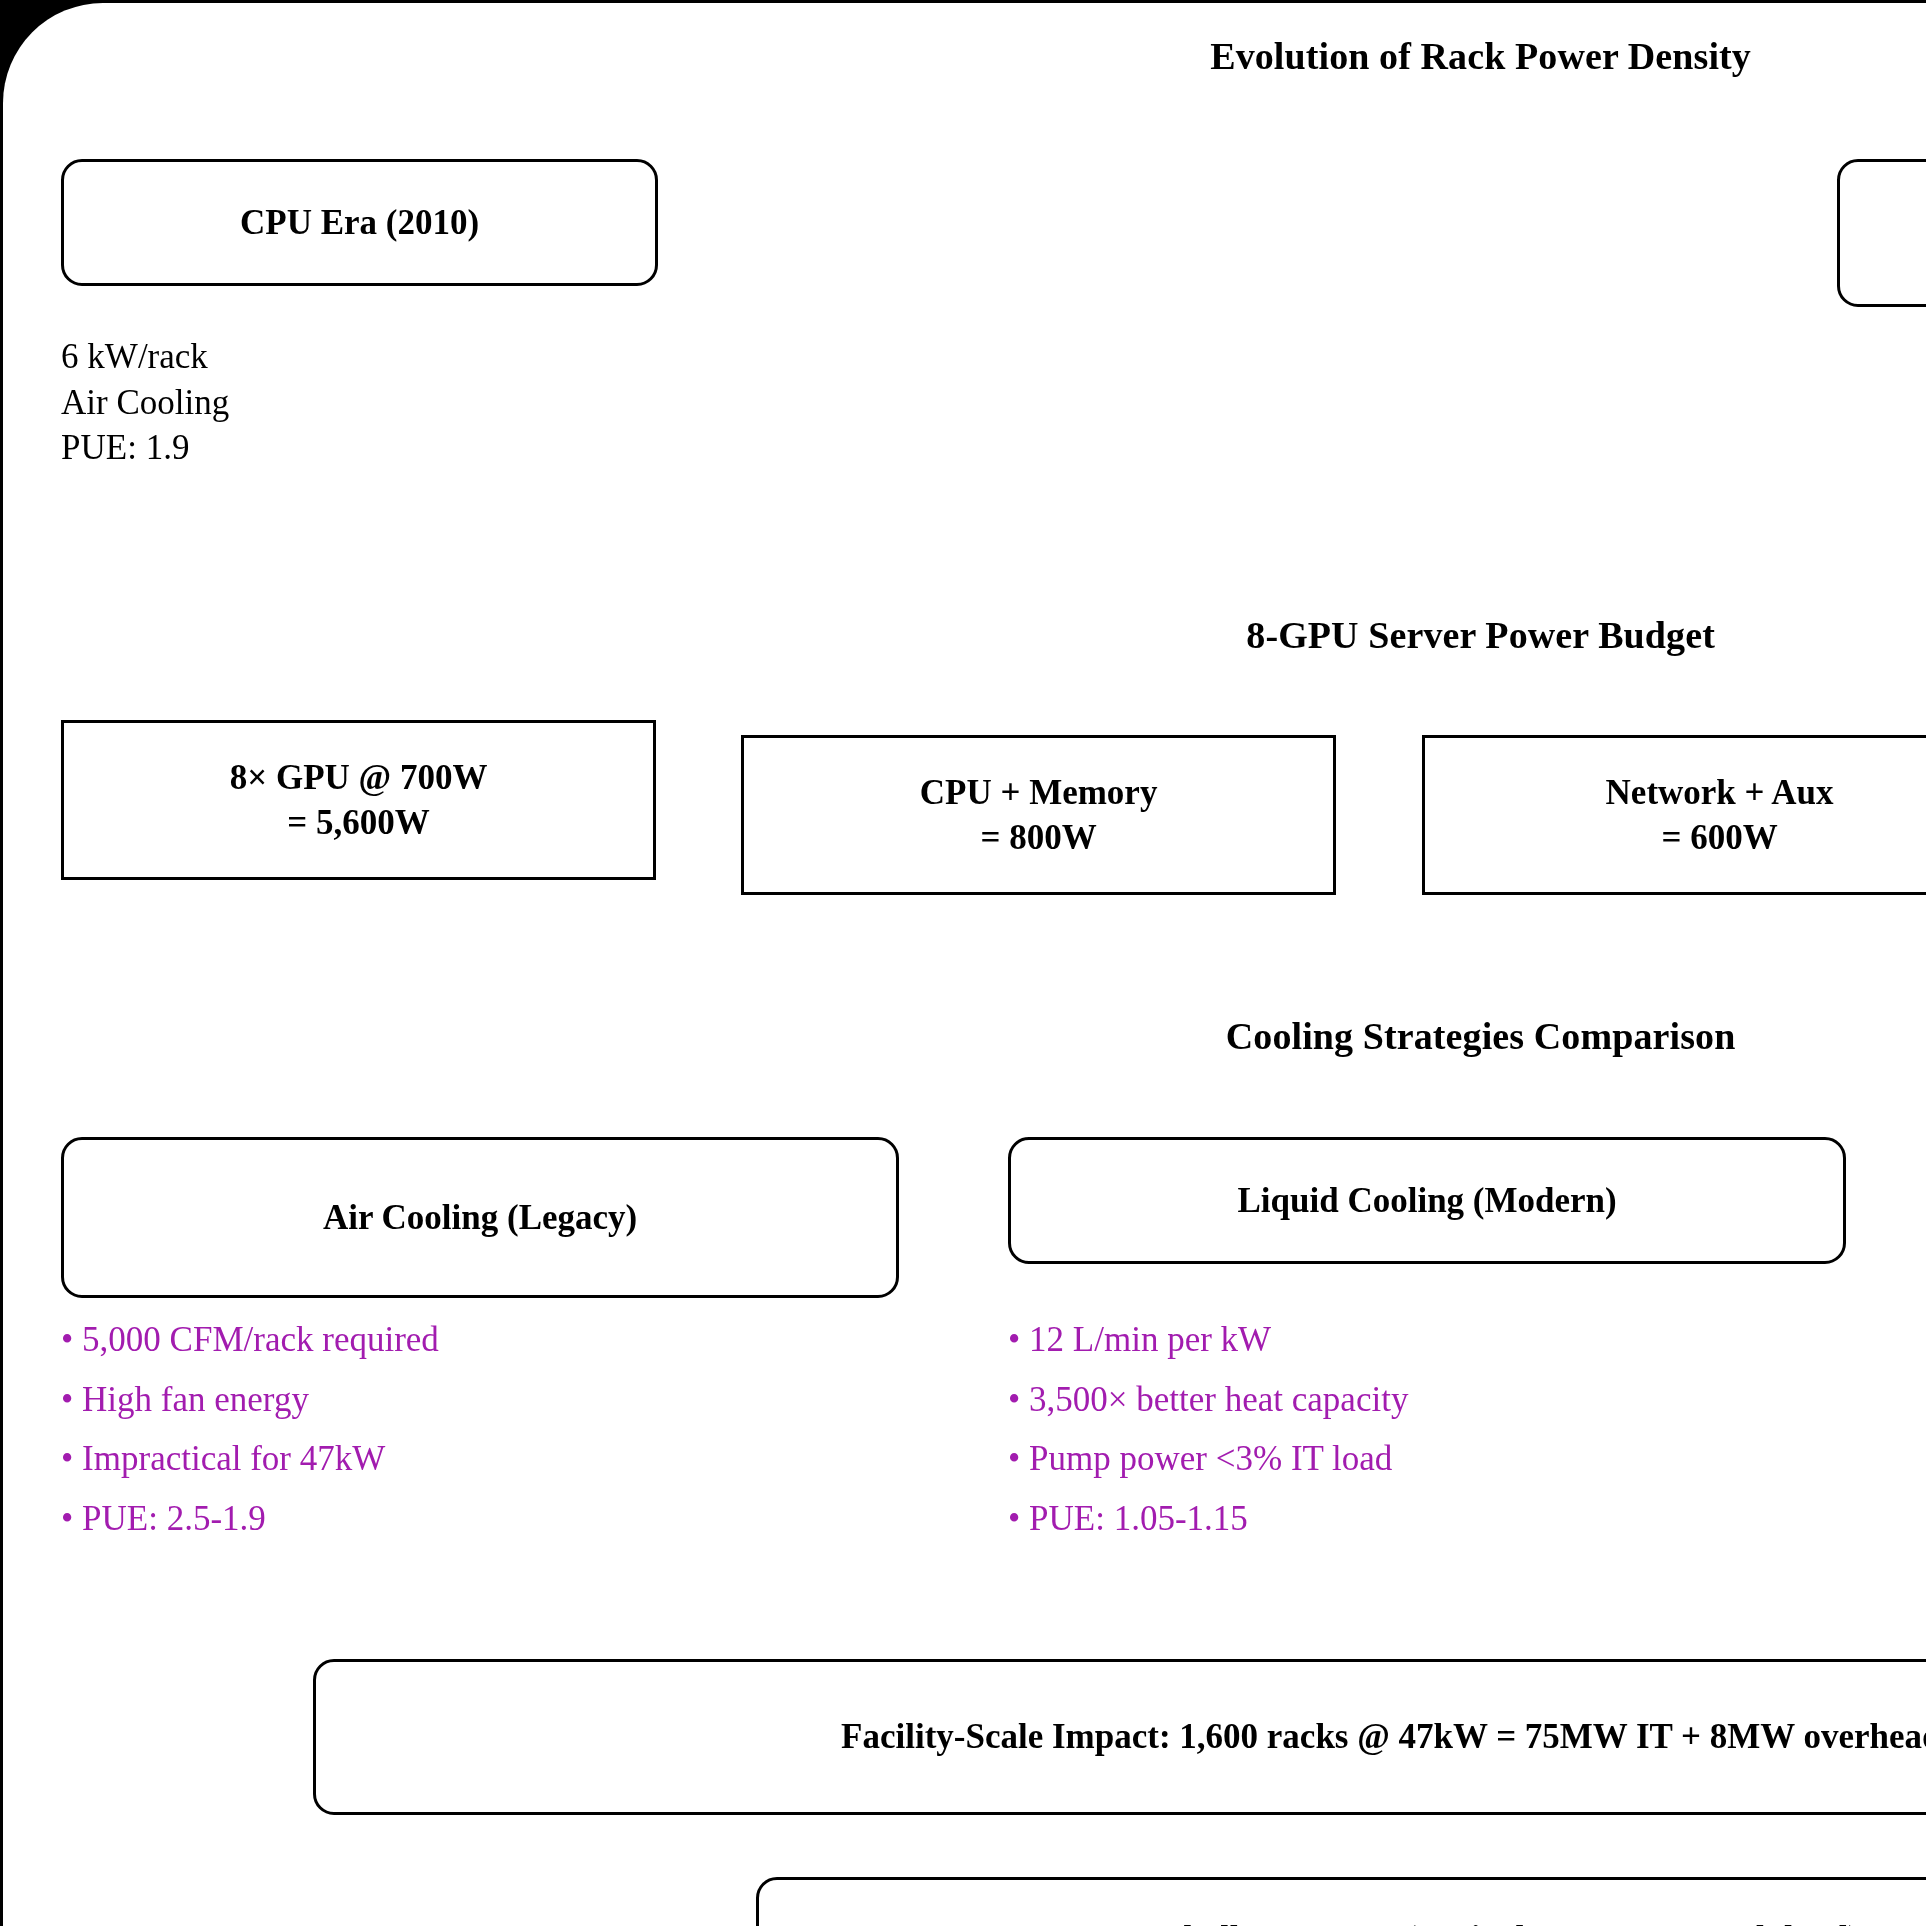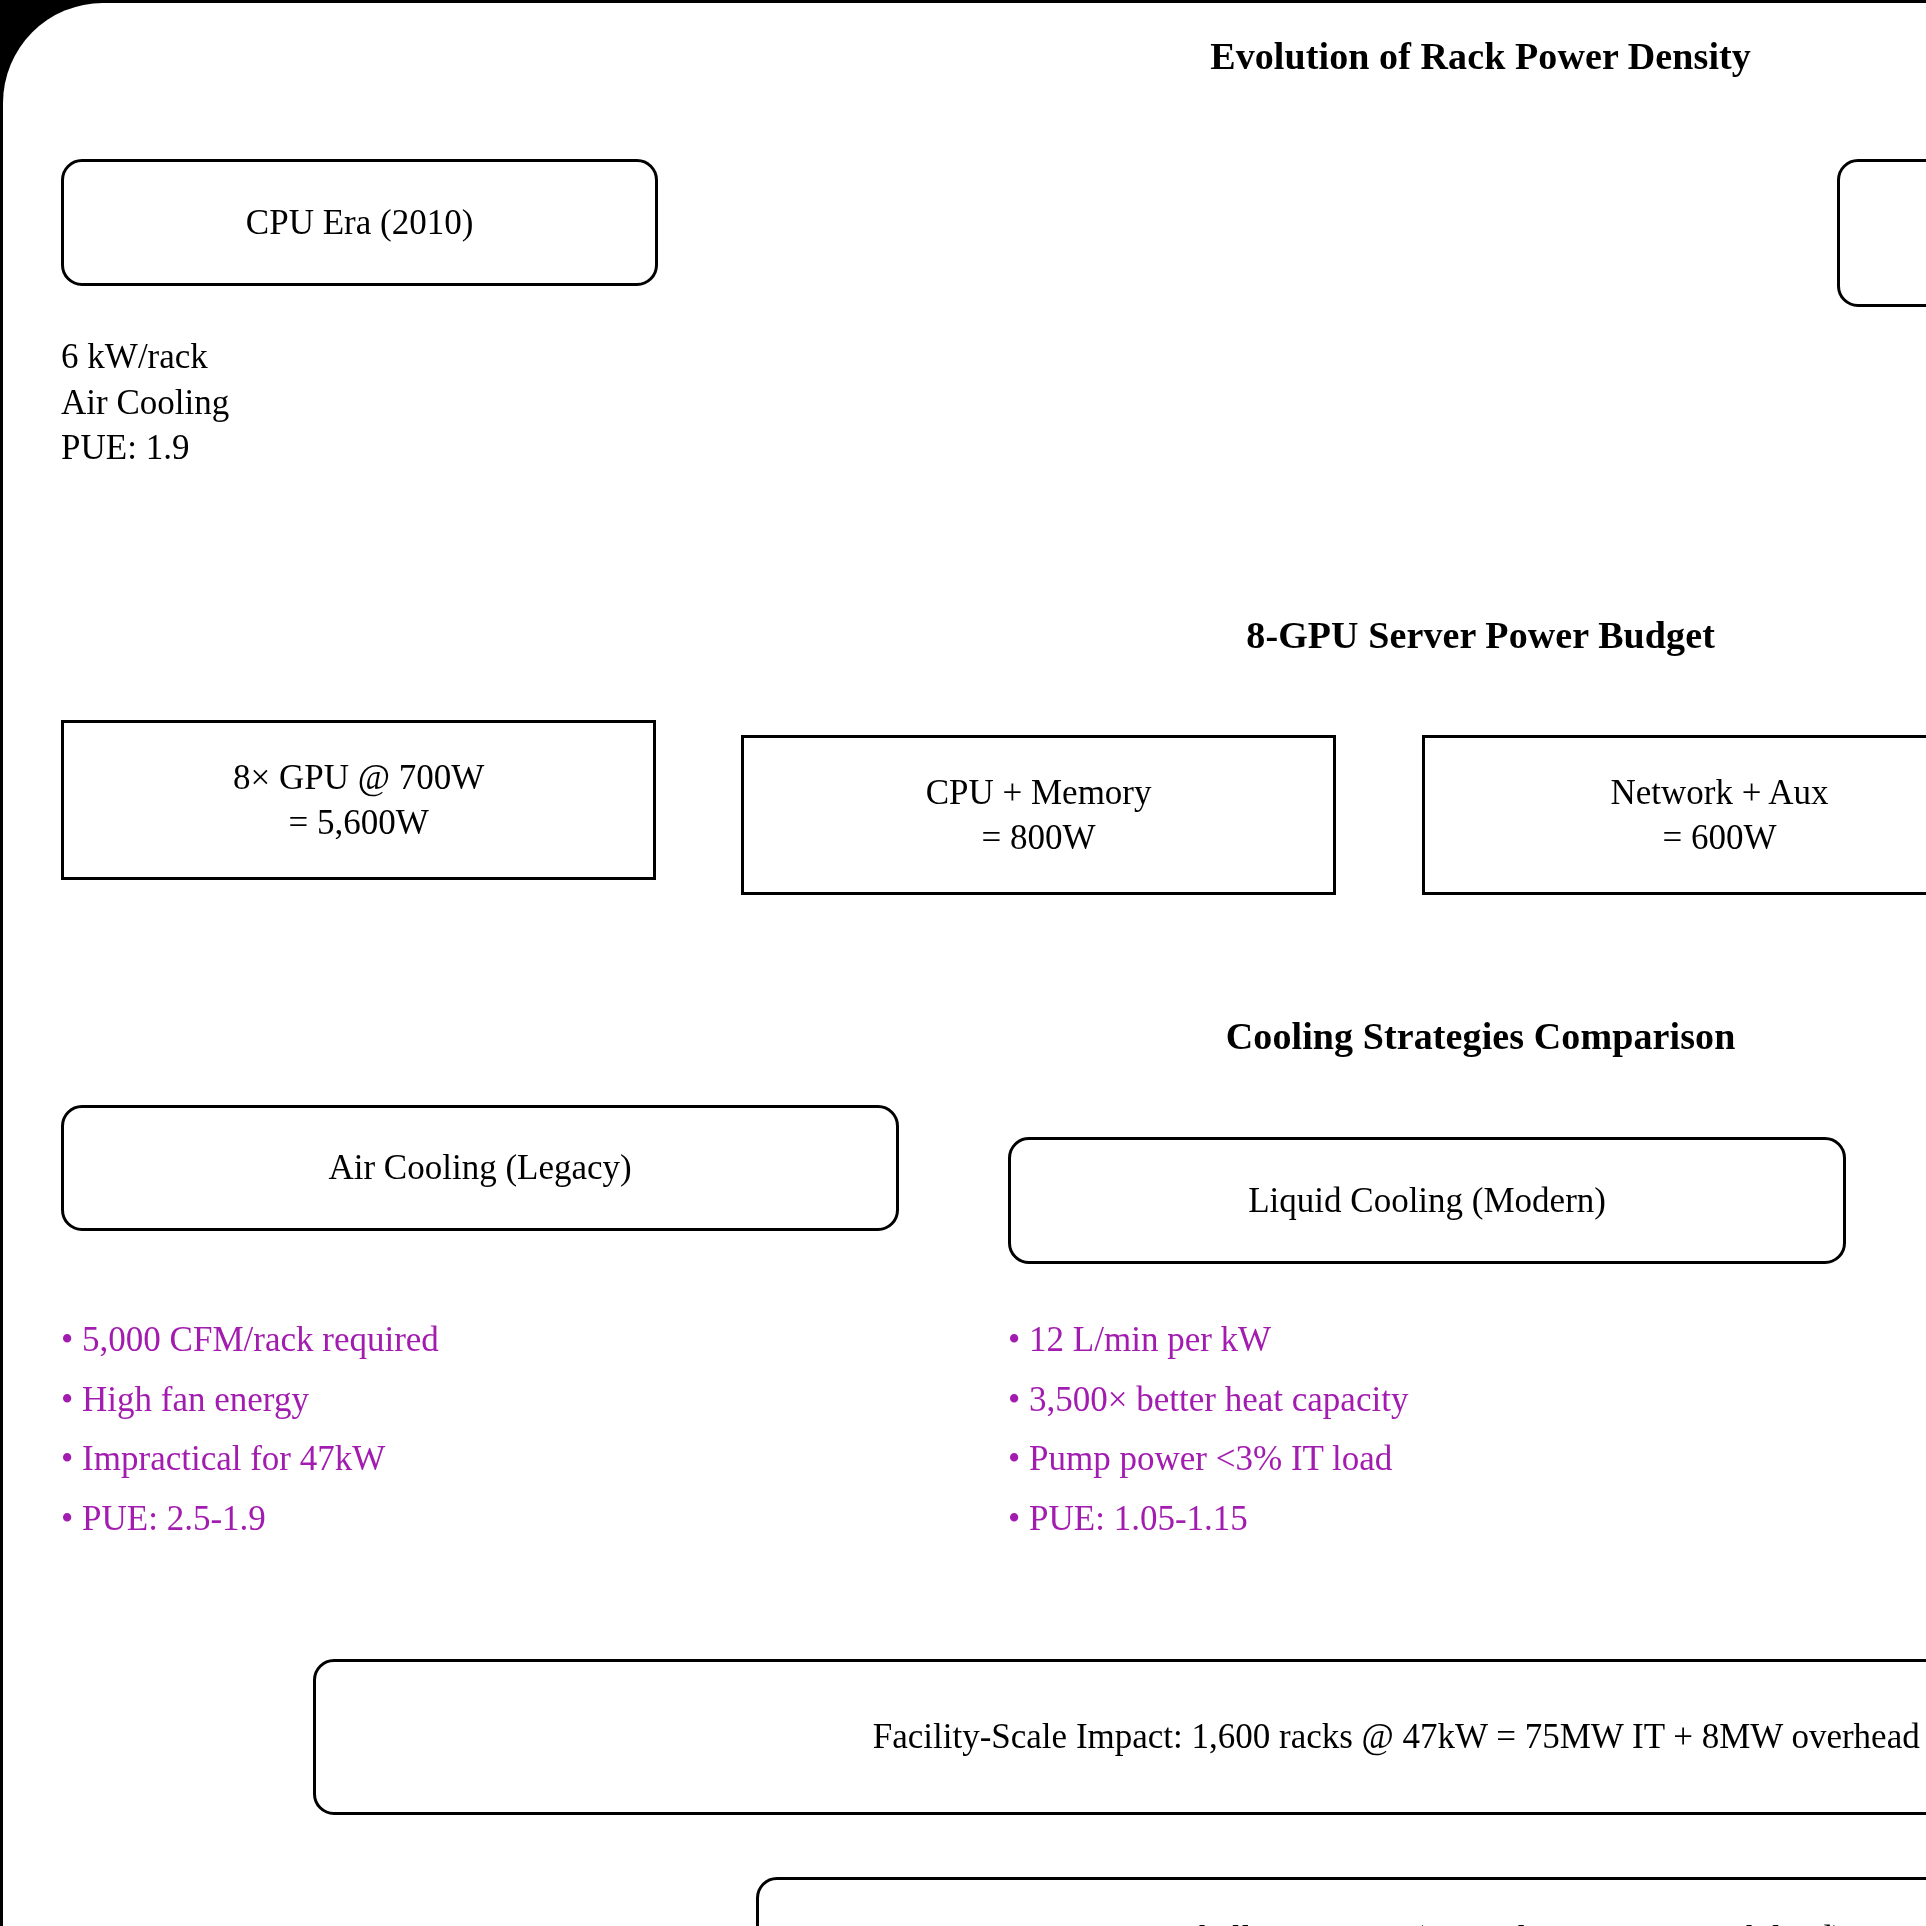--- a/index.html
+++ b/index.html
@@ -52,21 +52,21 @@
     flex-direction: column;
     align-items: center;
     justify-content: center;
     text-align: center;
     color: #000000;
     font-size: 35px;
     line-height: 1.30;
   }
   .box.rounded { border-radius: 21px; }
   .box.square  { border-radius: 0; }
-  .box .line { display: block; white-space: nowrap; }
+  .box .line { display: block; white-space: nowrap; font-weight: bold; }
 
   
   .caption {
     position: absolute;
     text-align: left;
     color: #000000;
     font-size: 35px;
     line-height: 1.30;
   }
   .caption .line { display: block; white-space: nowrap; }
@@ -121,21 +121,21 @@
       <span class="line">= 800W</span>
     </div>
 
     <div class="box square" style="left:1419px; top:732px; width:595px; height:160px;">
       <span class="line">Network + Aux</span>
       <span class="line">= 600W</span>
     </div>
 
     <div class="section-title" style="top:1011px;">Cooling Strategies Comparison</div>
 
-    <div class="box rounded" style="left:58px; top:1102px; width:838px; height:126px;">
+    <div class="box rounded" style="left:58px; top:1134px; width:838px; height:161px;">
       <span class="line">Air Cooling (Legacy)</span>
     </div>
 
     <div class="box rounded" style="left:1005px; top:1134px; width:838px; height:127px;">
       <span class="line">Liquid Cooling (Modern)</span>
     </div>
 
     <div class="bullets" style="left:58px; top:1314px; width:886px;">
       <span class="bullet">• 5,000 CFM/rack required</span>
       <span class="bullet">• High fan energy</span>

